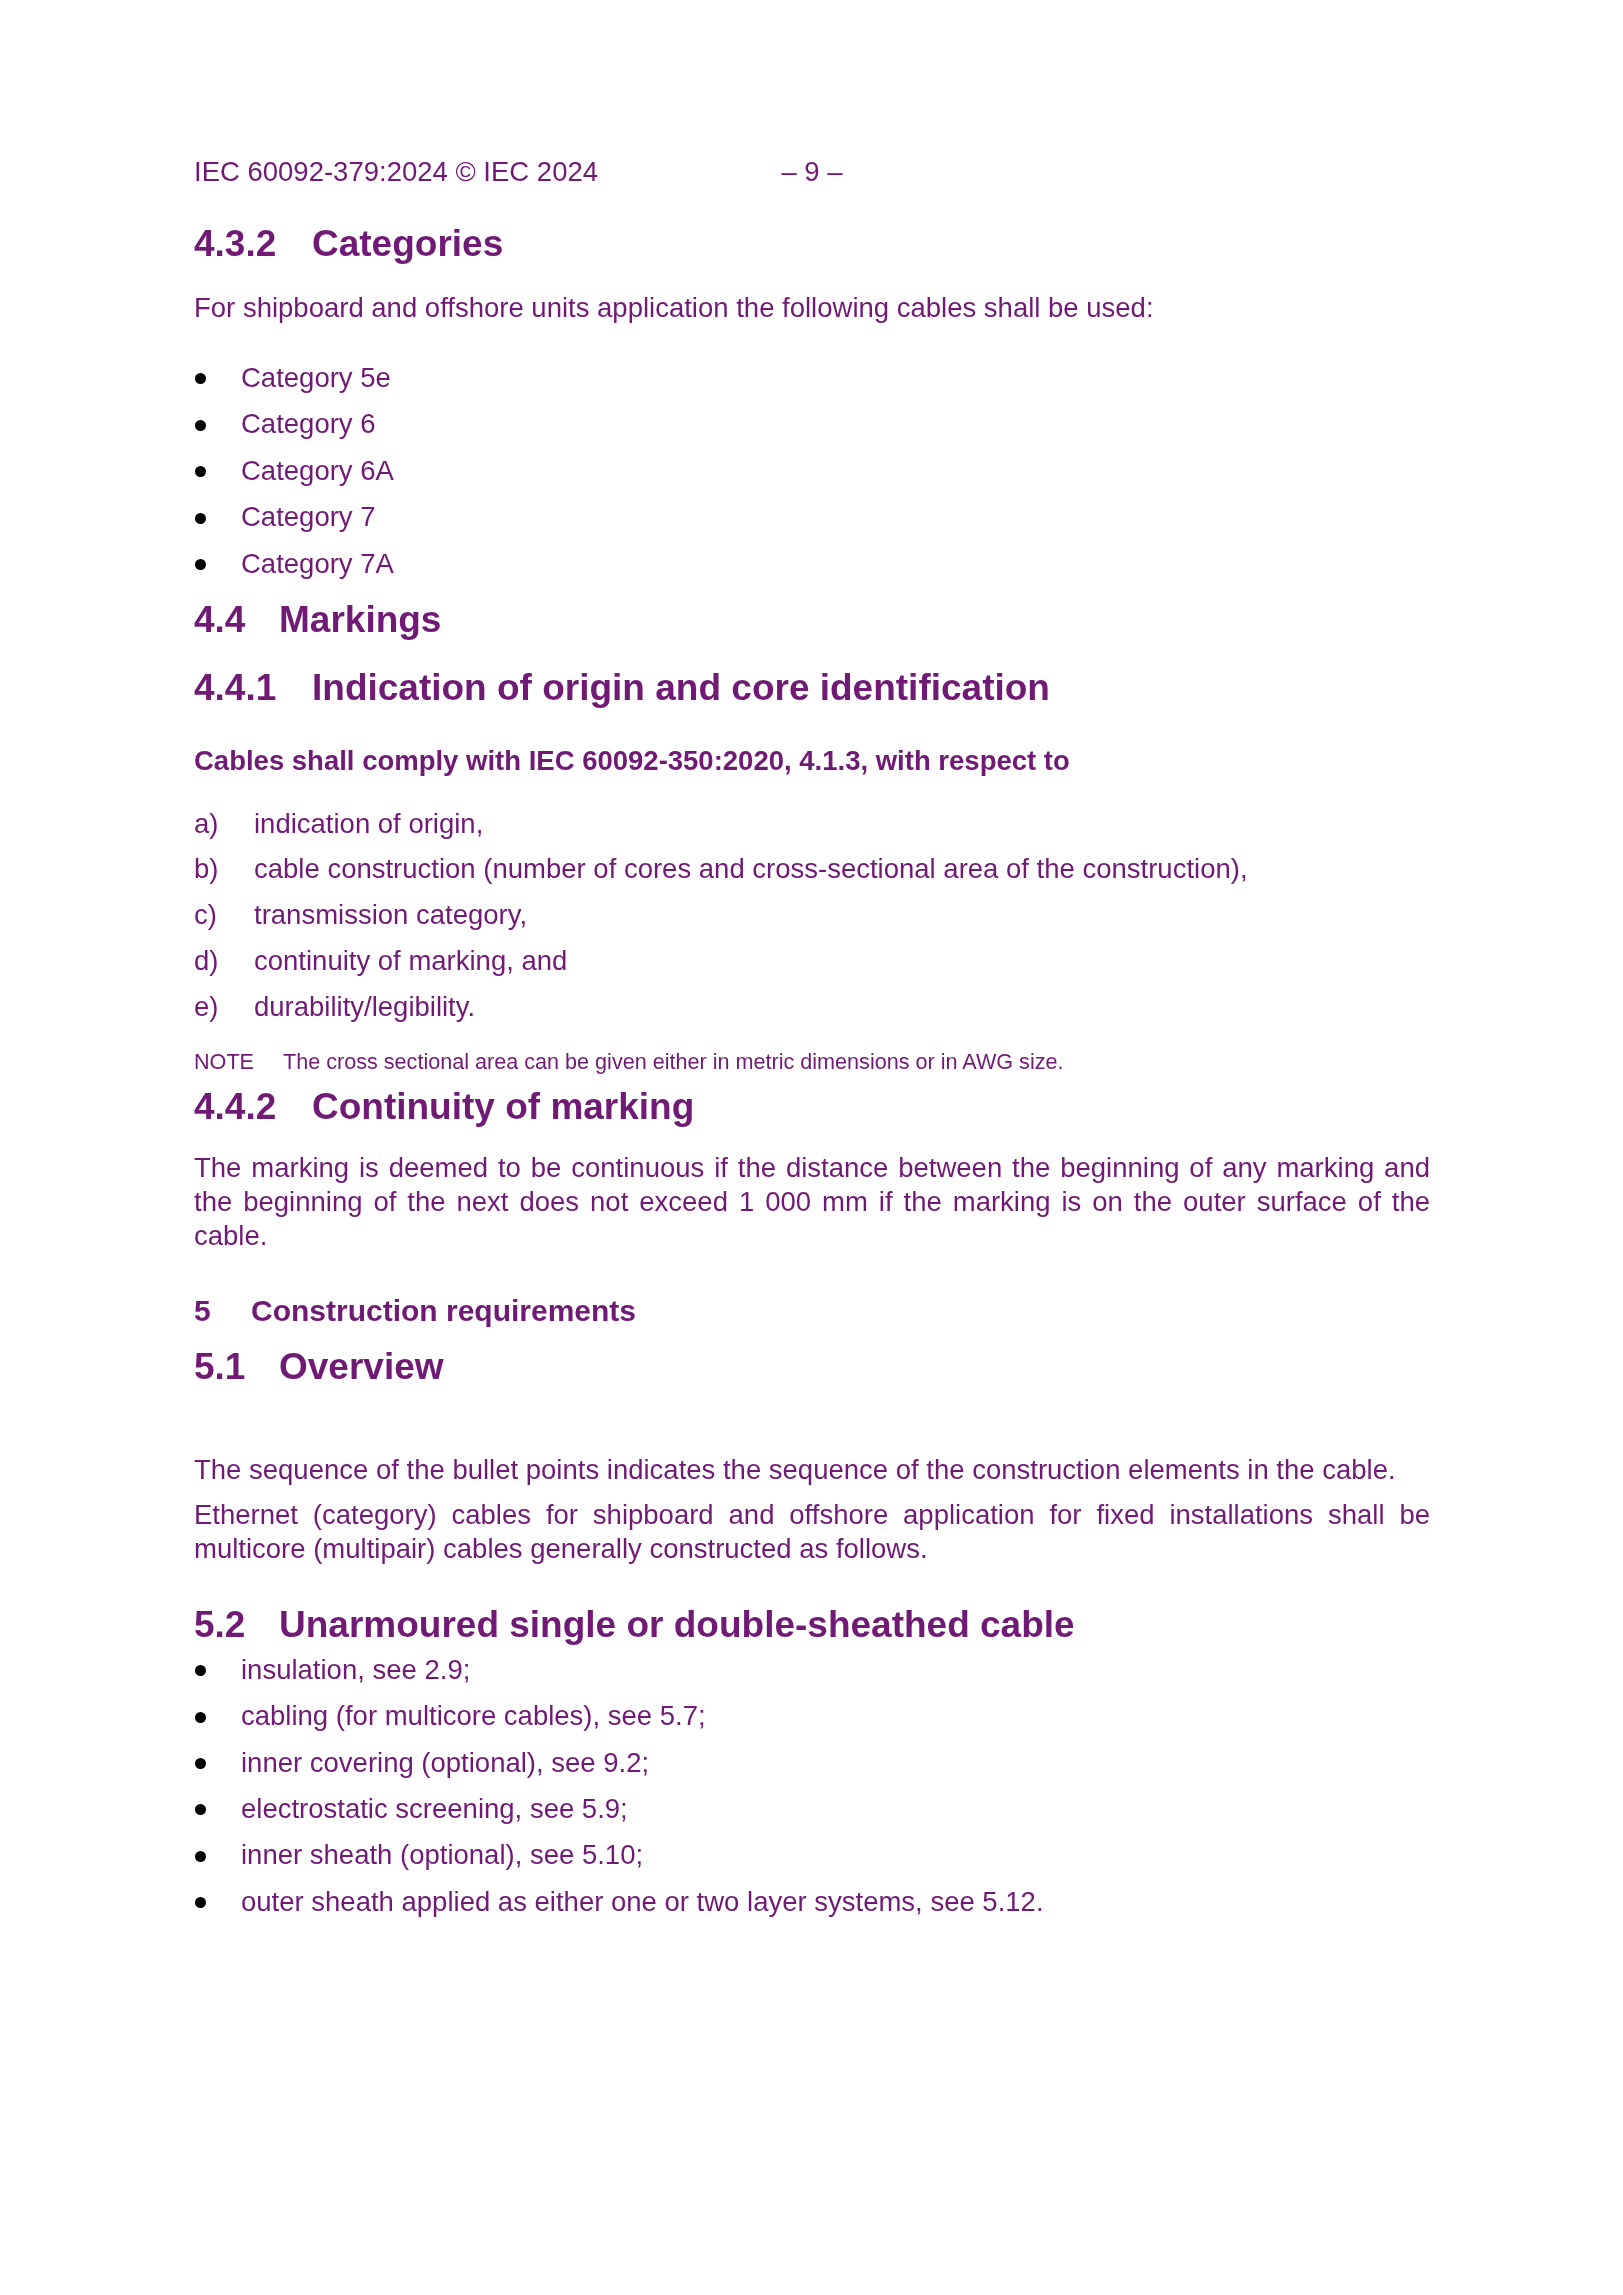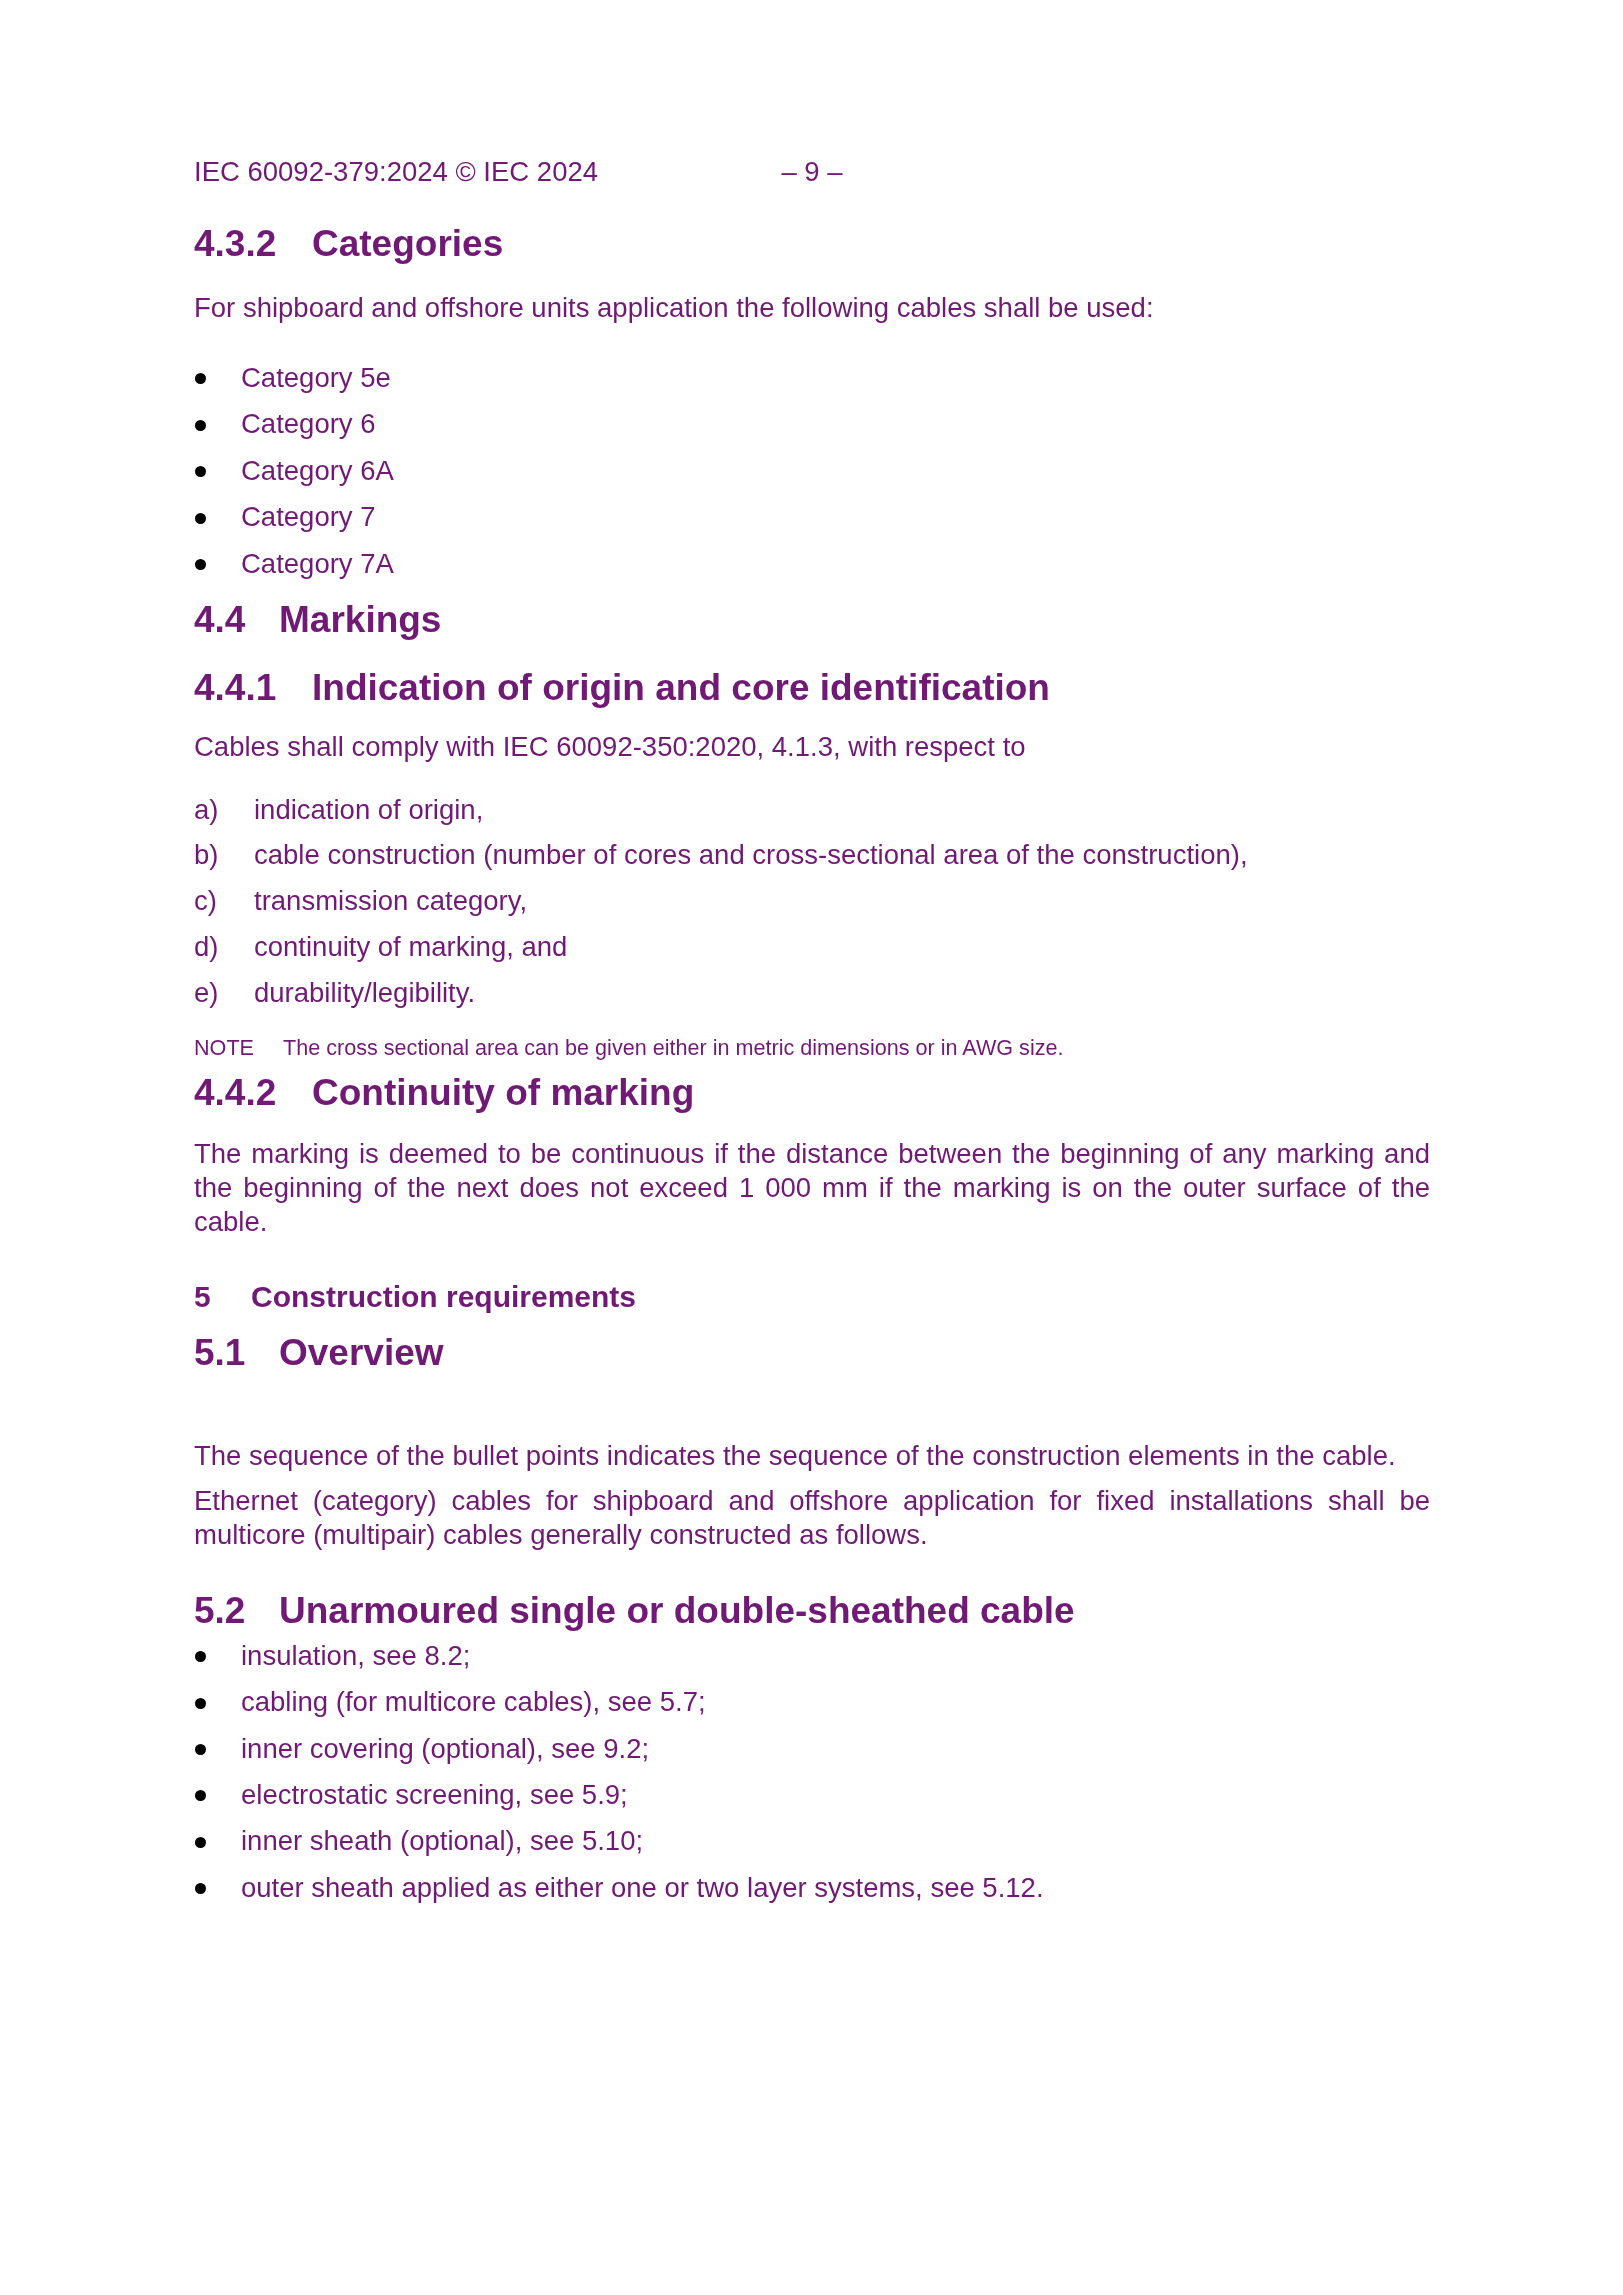--- a/index.html
+++ b/index.html
@@ -33,21 +33,21 @@
   .h-sub { font-weight: bold; font-size: 37px; line-height: 34px; white-space: nowrap; }
   .h-sub .num-xxx { display: inline-block; min-width: 118px; }
   .h-sub .num-xx  { display: inline-block; min-width: 85px; }
   .h-clause { font-weight: bold; font-size: 30px; line-height: 37px; white-space: nowrap; }
   .h-clause .num-x { display: inline-block; min-width: 57px; }
   .mt-h432 { margin-top: 38px; }
   .mt-p1   { margin-top: 30px; }
   .mt-l1   { margin-top: 36px; }
   .mt-h44  { margin-top: 22px; }
   .mt-h441 { margin-top: 34px; }
-  .mt-p2   { margin-top: 25px; }
+  .mt-p2   { margin-top: 39px; font-weight: bold; }
   .mt-lae  { margin-top: 29px; }
   .mt-note { margin-top: 23px; }
   .mt-h442 { margin-top: 14px; }
   .mt-p3   { margin-top: 27px; }
   .mt-h5   { margin-top: 39px; }
   .mt-h51  { margin-top: 21.6px; }
   .mt-p4   { margin-top: 10.5px; }
   .mt-p5   { margin-top: 69px; }
   .mt-h52  { margin-top: 42px; }
   .mt-l2   { margin-top: 11px; }
@@ -155,21 +155,21 @@
 
   <div class="para mt-p5">The sequence of the bullet points indicates the sequence of the construction elements in the cable.</div>
 
   <div class="para mt-p4">Ethernet (category) cables for shipboard and offshore application for fixed installations shall be multicore (multipair) cables generally constructed as follows.</div>
 
   <div class="h-sub mt-h52">
     <span class="num-xx">5.2</span><span>Unarmoured single or double-sheathed cable</span>
   </div>
 
   <ul class="bullets mt-l2">
-    <li><span class="dot"></span><span>insulation, see 8.2;</span></li>
+    <li><span class="dot"></span><span>insulation, see 2.9;</span></li>
     <li><span class="dot"></span><span>cabling (for multicore cables), see 5.7;</span></li>
     <li><span class="dot"></span><span>inner covering (optional), see 9.2;</span></li>
     <li><span class="dot"></span><span>electrostatic screening, see 5.9;</span></li>
     <li><span class="dot"></span><span>inner sheath (optional), see 5.10;</span></li>
     <li><span class="dot"></span><span>outer sheath applied as either one or two layer systems, see 5.12.</span></li>
   </ul>
 
 </div>
 
 

